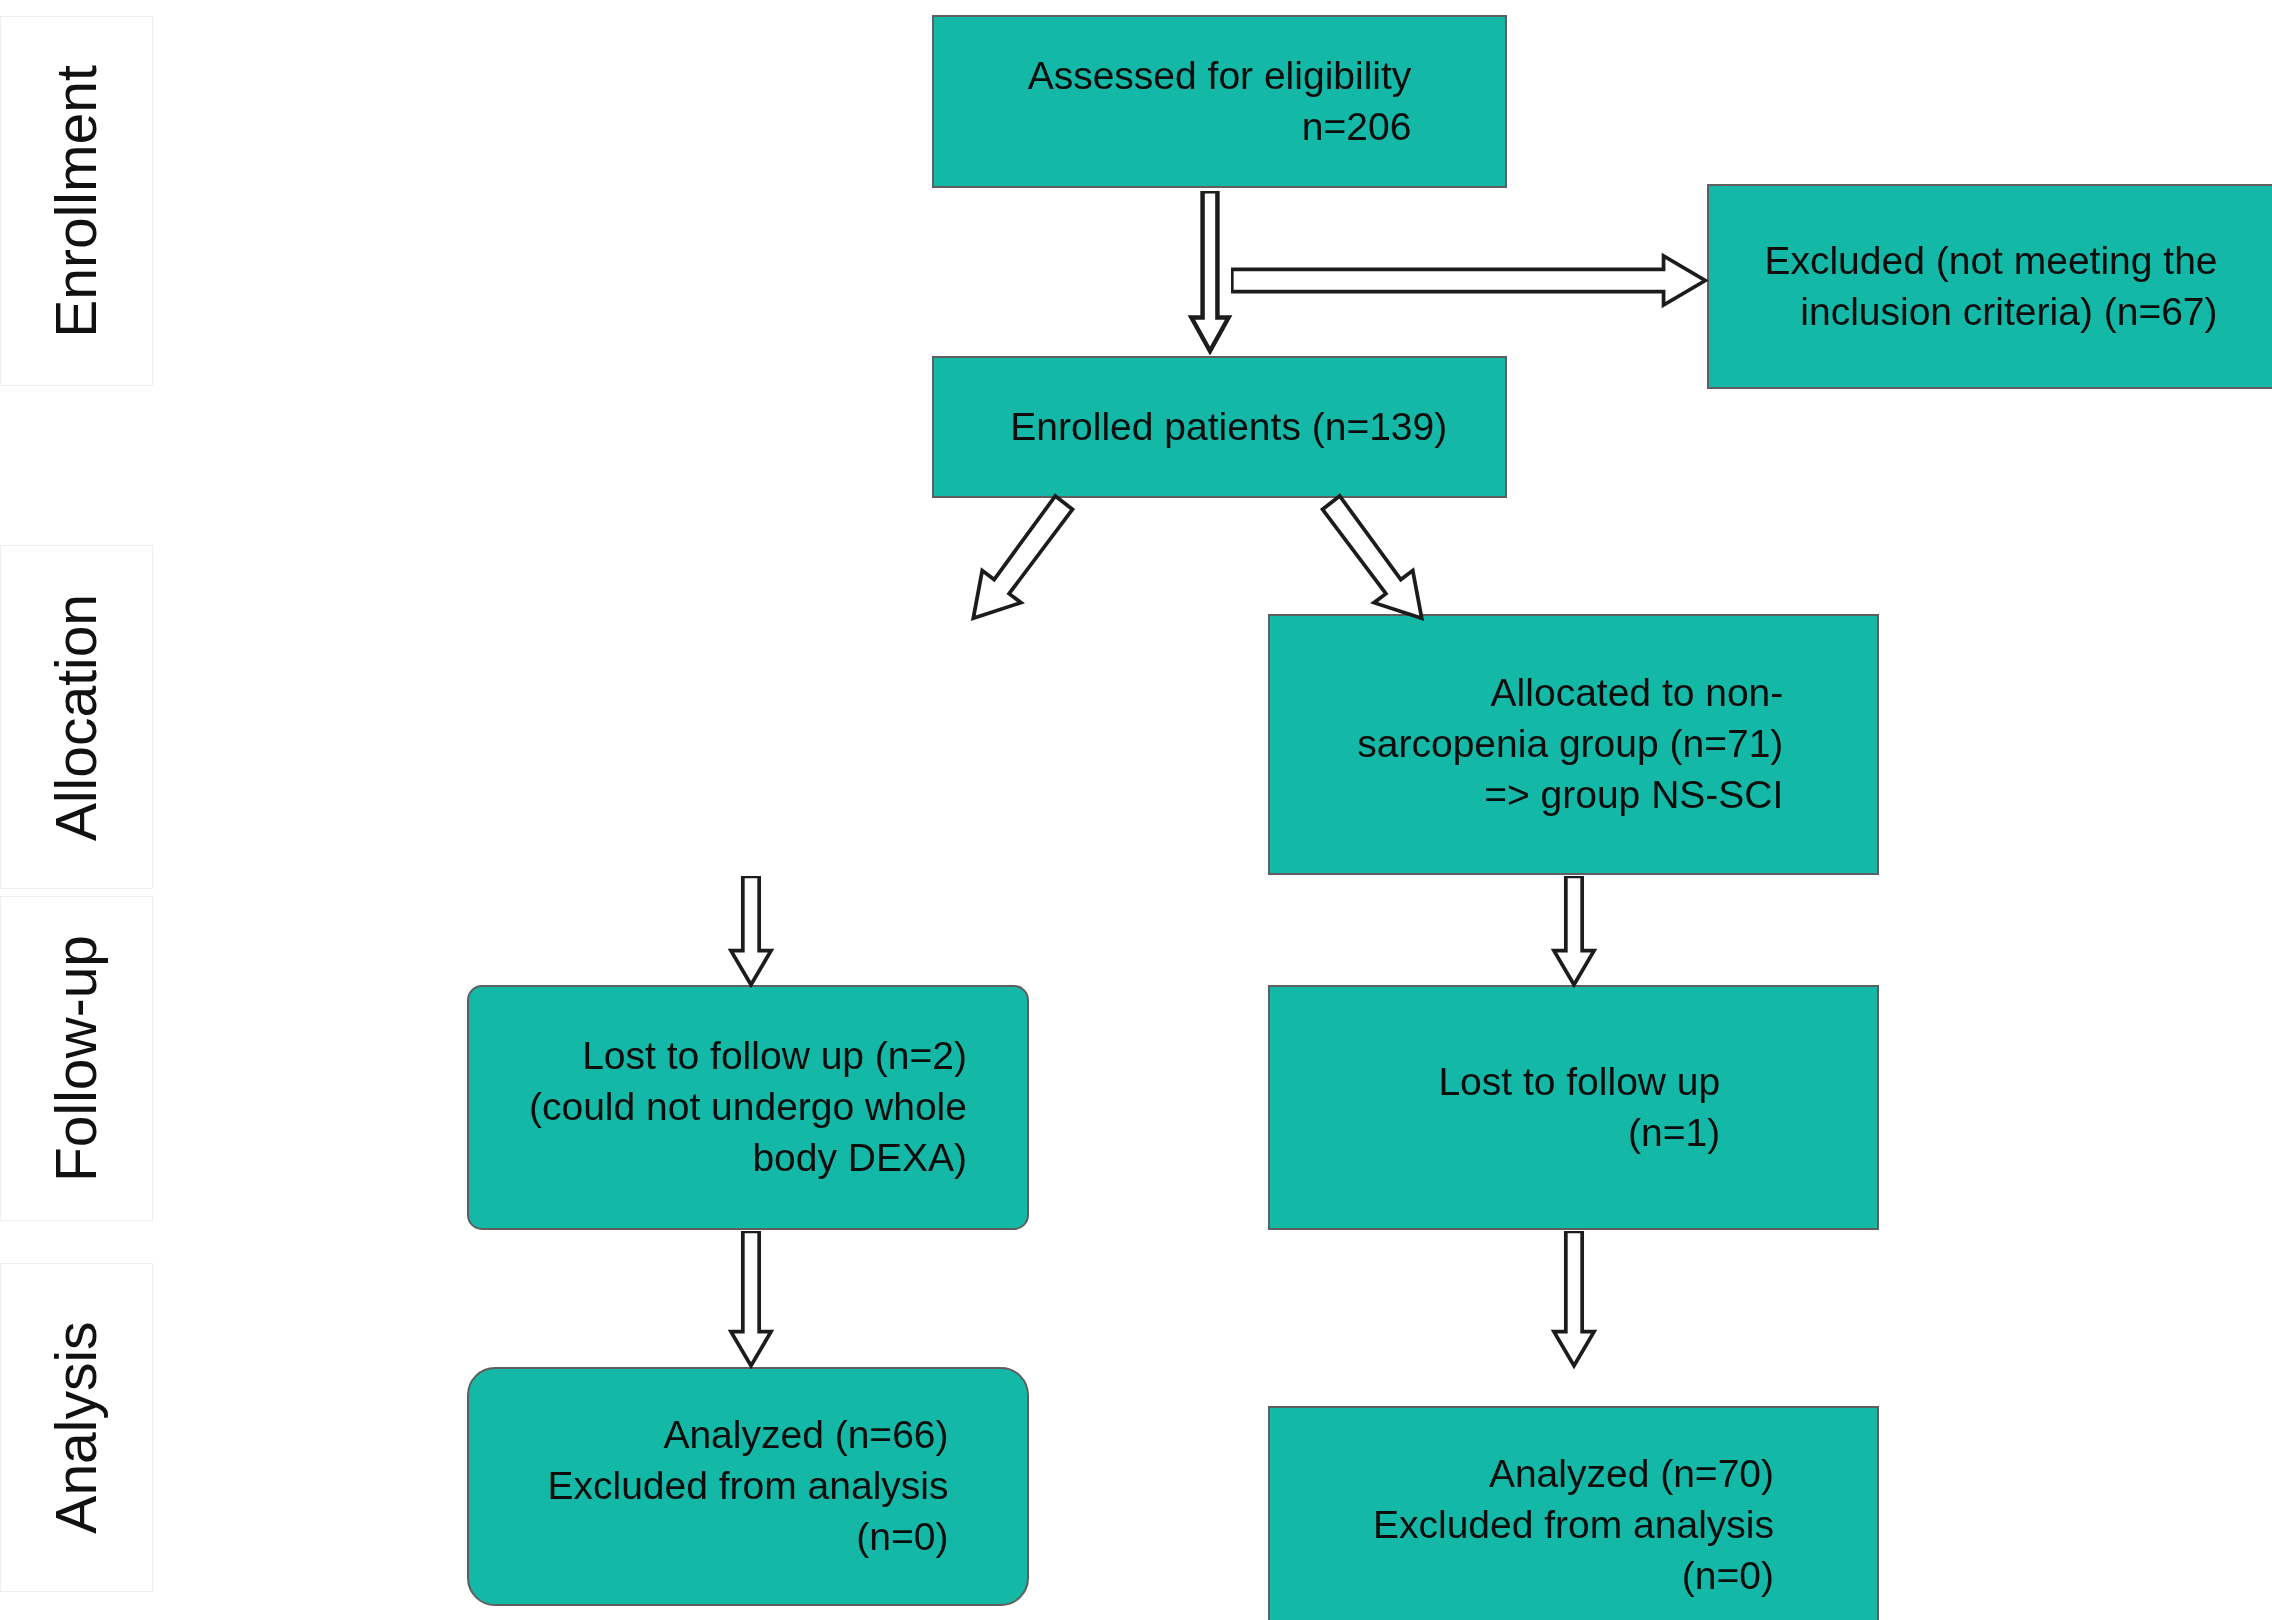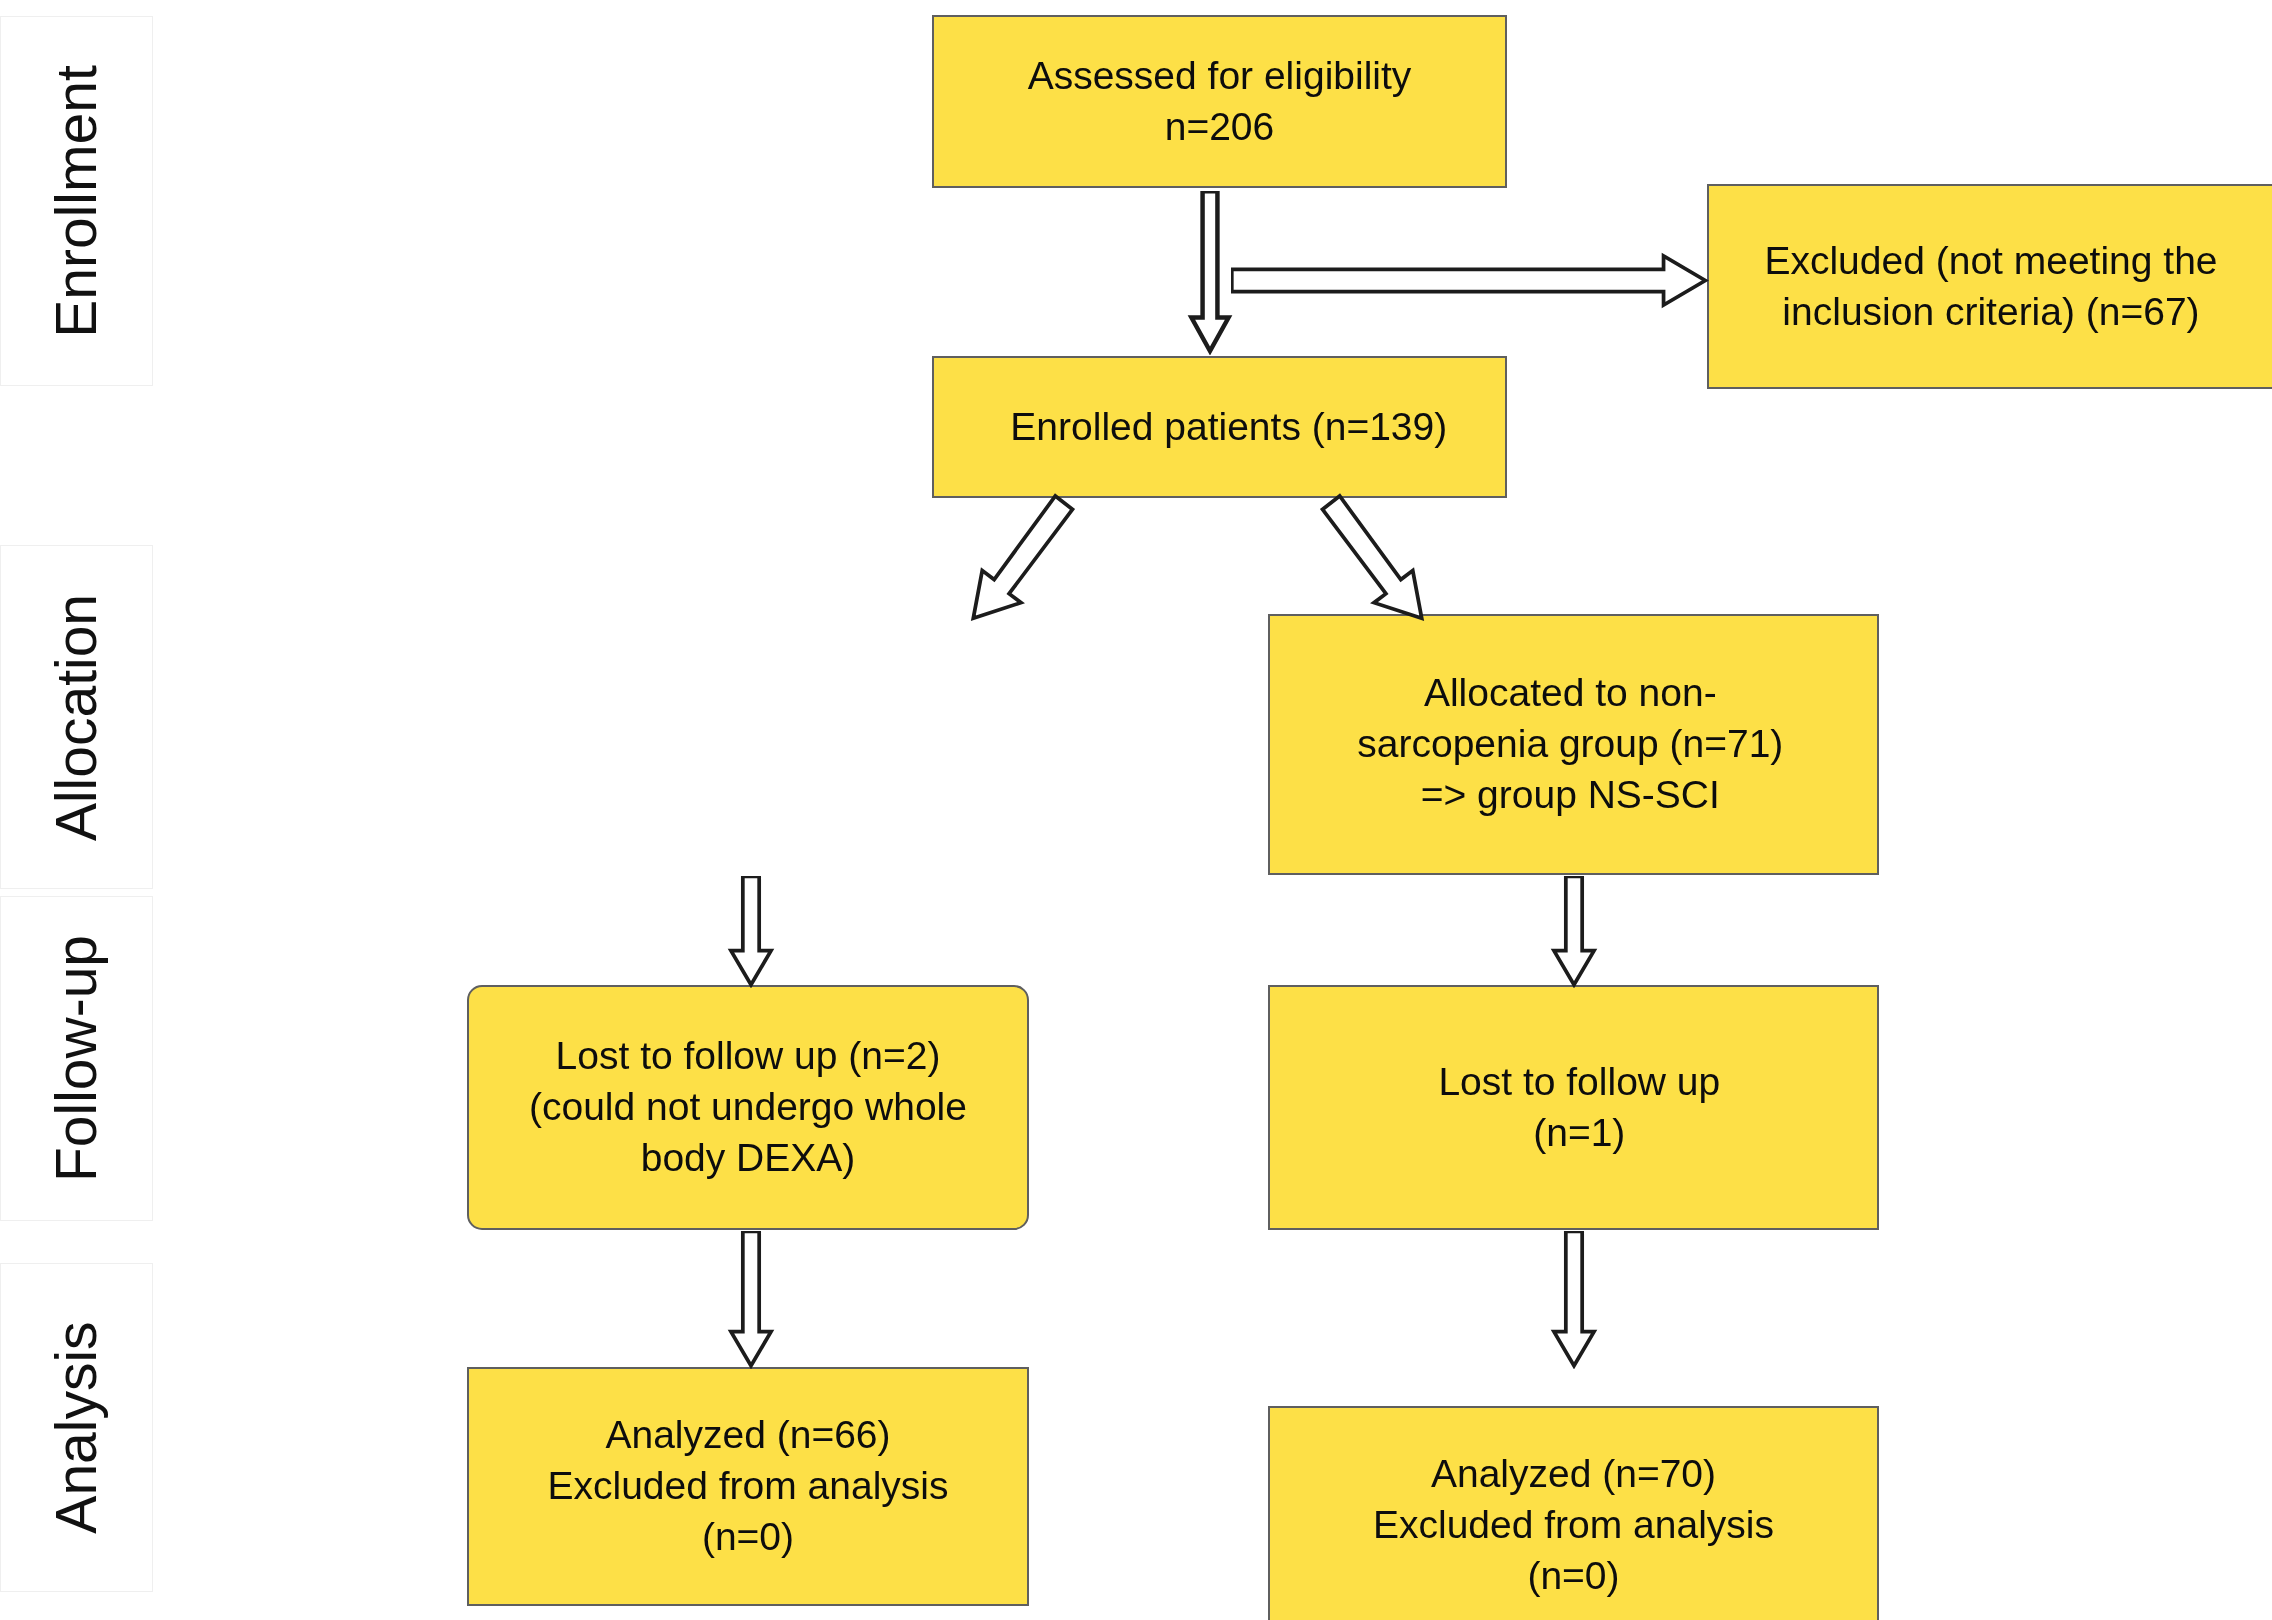--- a/index.html
+++ b/index.html
@@ -35,25 +35,25 @@
     line-height: 1;
     color: #111111;
     letter-spacing: 0px;
   }
 
   
   .flow-box {
     position: absolute;
     box-sizing: border-box;
     border: 2.2px solid #5f5f5f;
-    background: #fde047;
+    background: #14b8a6;
     display: flex;
     align-items: center;
     justify-content: center;
-    text-align: center;
+    text-align: right;
     padding: 4.5px 13.4px;
   }
   .flow-box .box-text {
     font-size: 39px;
     line-height: 1.30;
     color: #0d0d0d;
     white-space: pre-line;
   }
 
   
@@ -116,21 +116,21 @@
     <span class="box-text">Lost to follow up (n=2)
 (could not undergo whole
 body DEXA)</span>
   </div>
 
   <div class="flow-box" style="left:1268px; top:985px; width:611px; height:245px;padding-left:25px;">
     <span class="box-text">Lost to follow up
 (n=1)</span>
   </div>
 
-  <div class="flow-box" style="left:467px; top:1367px; width:562px; height:239px;">
+  <div class="flow-box" style="left:467px; top:1367px; width:562px; height:239px;border-radius:28px;">
     <span class="box-text">Analyzed (n=66)
 Excluded from analysis
 (n=0)</span>
   </div>
 
   <div class="flow-box" style="left:1268px; top:1406px; width:611px; height:239px;">
     <span class="box-text">Analyzed (n=70)
 Excluded from analysis
 (n=0)</span>
   </div>

